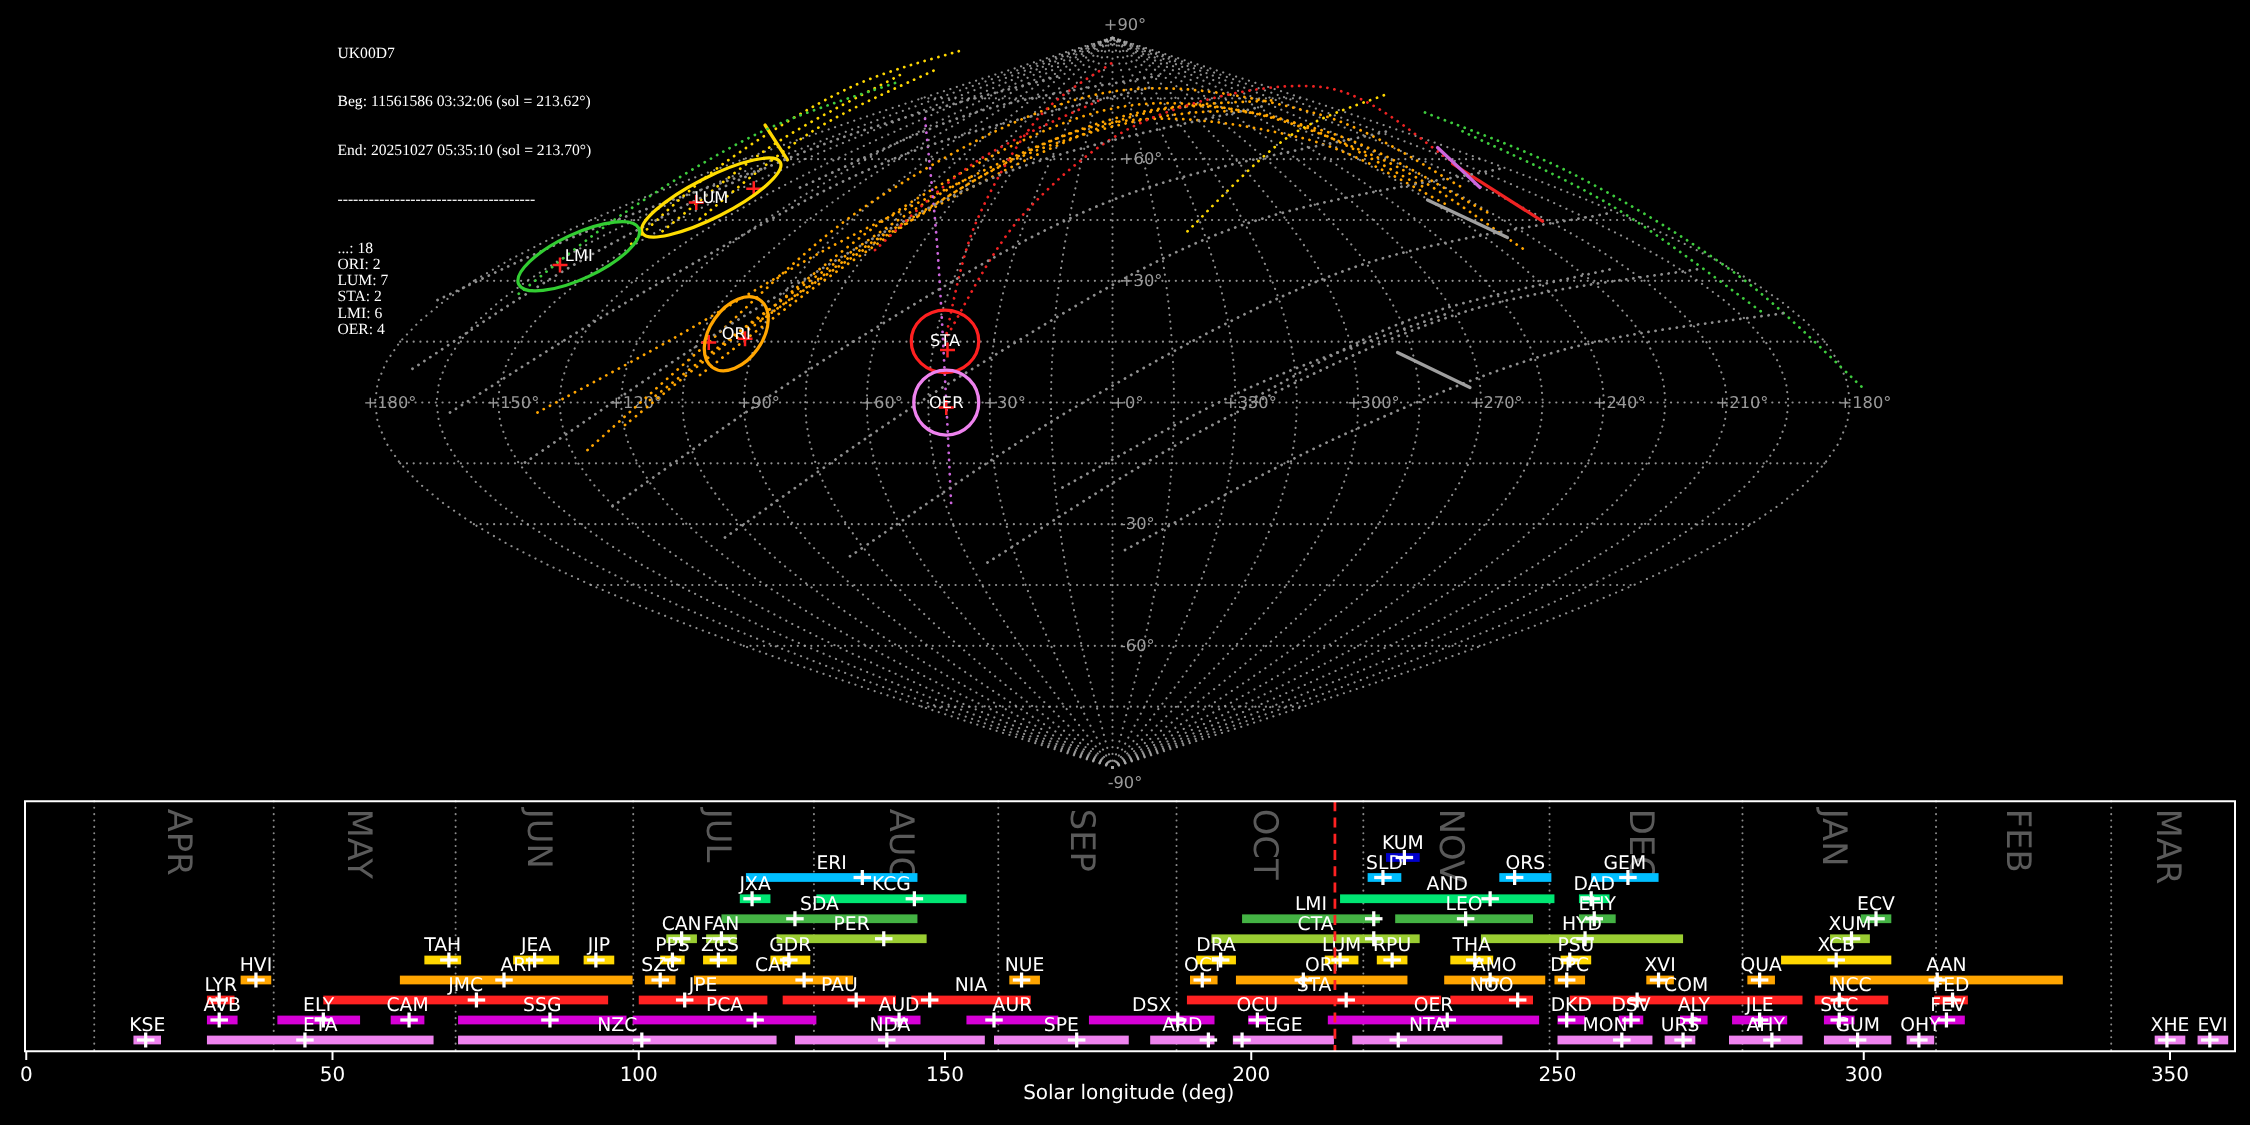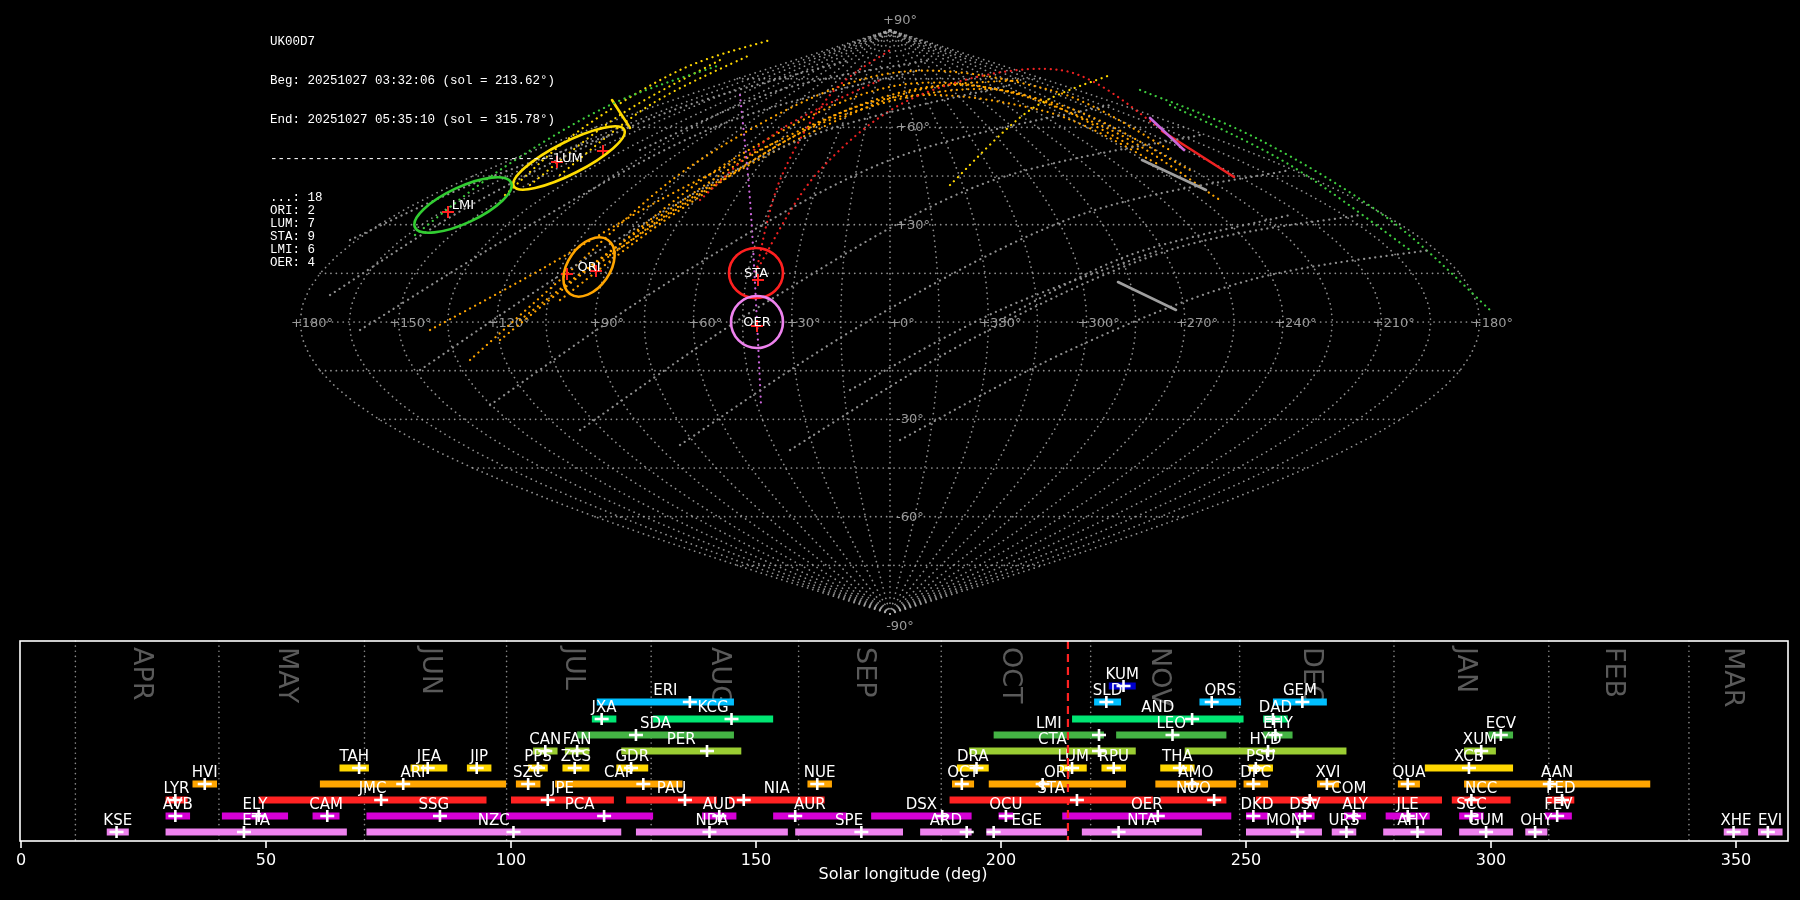--- a/index.html
+++ b/index.html
@@ -1,18 +1,18 @@
 <!DOCTYPE html>
 <html><head>
 <meta charset="utf-8">
 <style>
   html,body{margin:0;padding:0;background:#000;width:1800px;height:900px;overflow:hidden;}
   #stage{position:relative;width:1800px;height:900px;background:#000;font-family:"DejaVu Sans",sans-serif;}
   #scene{position:absolute;left:0;top:0;}
-  #header{position:absolute;left:270px;top:10px;color:#fff;font-family:Liberation Mono, monospace;
+  #header{position:absolute;left:270px;top:10px;color:#fff;font-family:Liberation Serif, serif;
           font-size:12.5px;line-height:13px;white-space:pre;}
   #header div{height:13px;}
   .xlabel{fill:#fff;font-size:16px;font-family:"DejaVu Sans",sans-serif;}
 </style>
 </head>
 <body>
 
 <div id="stage">
   <svg id="scene" width="1800" height="900" xmlns="http://www.w3.org/2000/svg">
     <g id="sky">
@@ -709,18 +709,18 @@
           <text x="1491" y="865" text-anchor="middle" fill="#fff" font-size="16" font-family="&quot;DejaVu Sans&quot;,sans-serif">300</text>
           <line x1="1736.0000000000002" y1="841" x2="1736.0000000000002" y2="848" stroke="#fff" stroke-width="1.6"></line>
           <text x="1736.0000000000002" y="865" text-anchor="middle" fill="#fff" font-size="16" font-family="&quot;DejaVu Sans&quot;,sans-serif">350</text>
         </g>
       </g>
     <text class="xlabel" x="903" y="879" text-anchor="middle">Solar longitude (deg)</text>
   </svg>
 
   <div id="header">
     <div>UK00D7</div>
-    <div>Beg: 20251027 03:32:06 (sol = 213.62°)</div>
-    <div>End: 20251027 05:35:10 (sol = 315.78°)</div>
+    <div>Beg: 11561586 03:32:06 (sol = 213.62°)</div>
+    <div>End: 20251027 05:35:10 (sol = 213.70°)</div>
     <div>--------------------------------------</div>
-    <div id="counts"><div>...: 18</div><div>ORI: 2</div><div>LUM: 7</div><div>STA: 9</div><div>LMI: 6</div><div>OER: 4</div></div>
+    <div id="counts"><div>...: 18</div><div>ORI: 2</div><div>LUM: 7</div><div>STA: 2</div><div>LMI: 6</div><div>OER: 4</div></div>
   </div>
 </div>
 
 </body></html>

